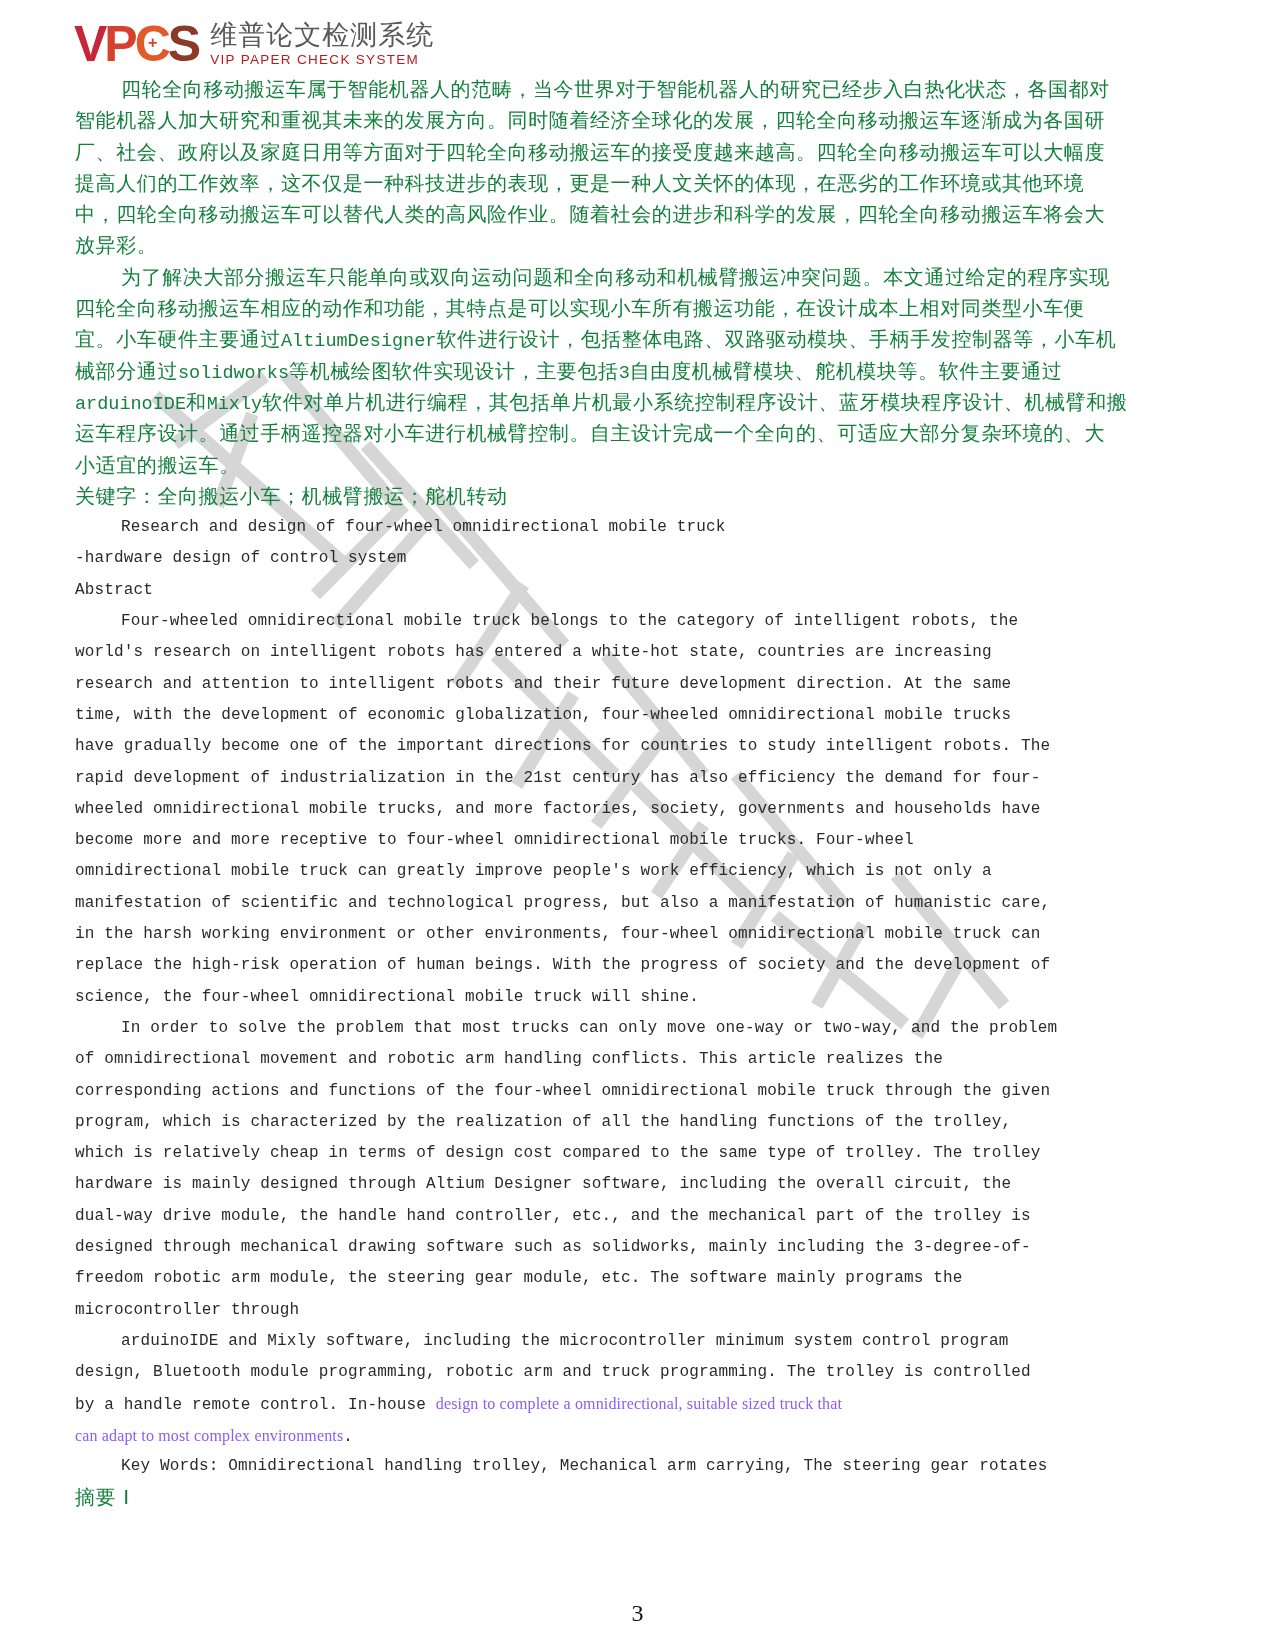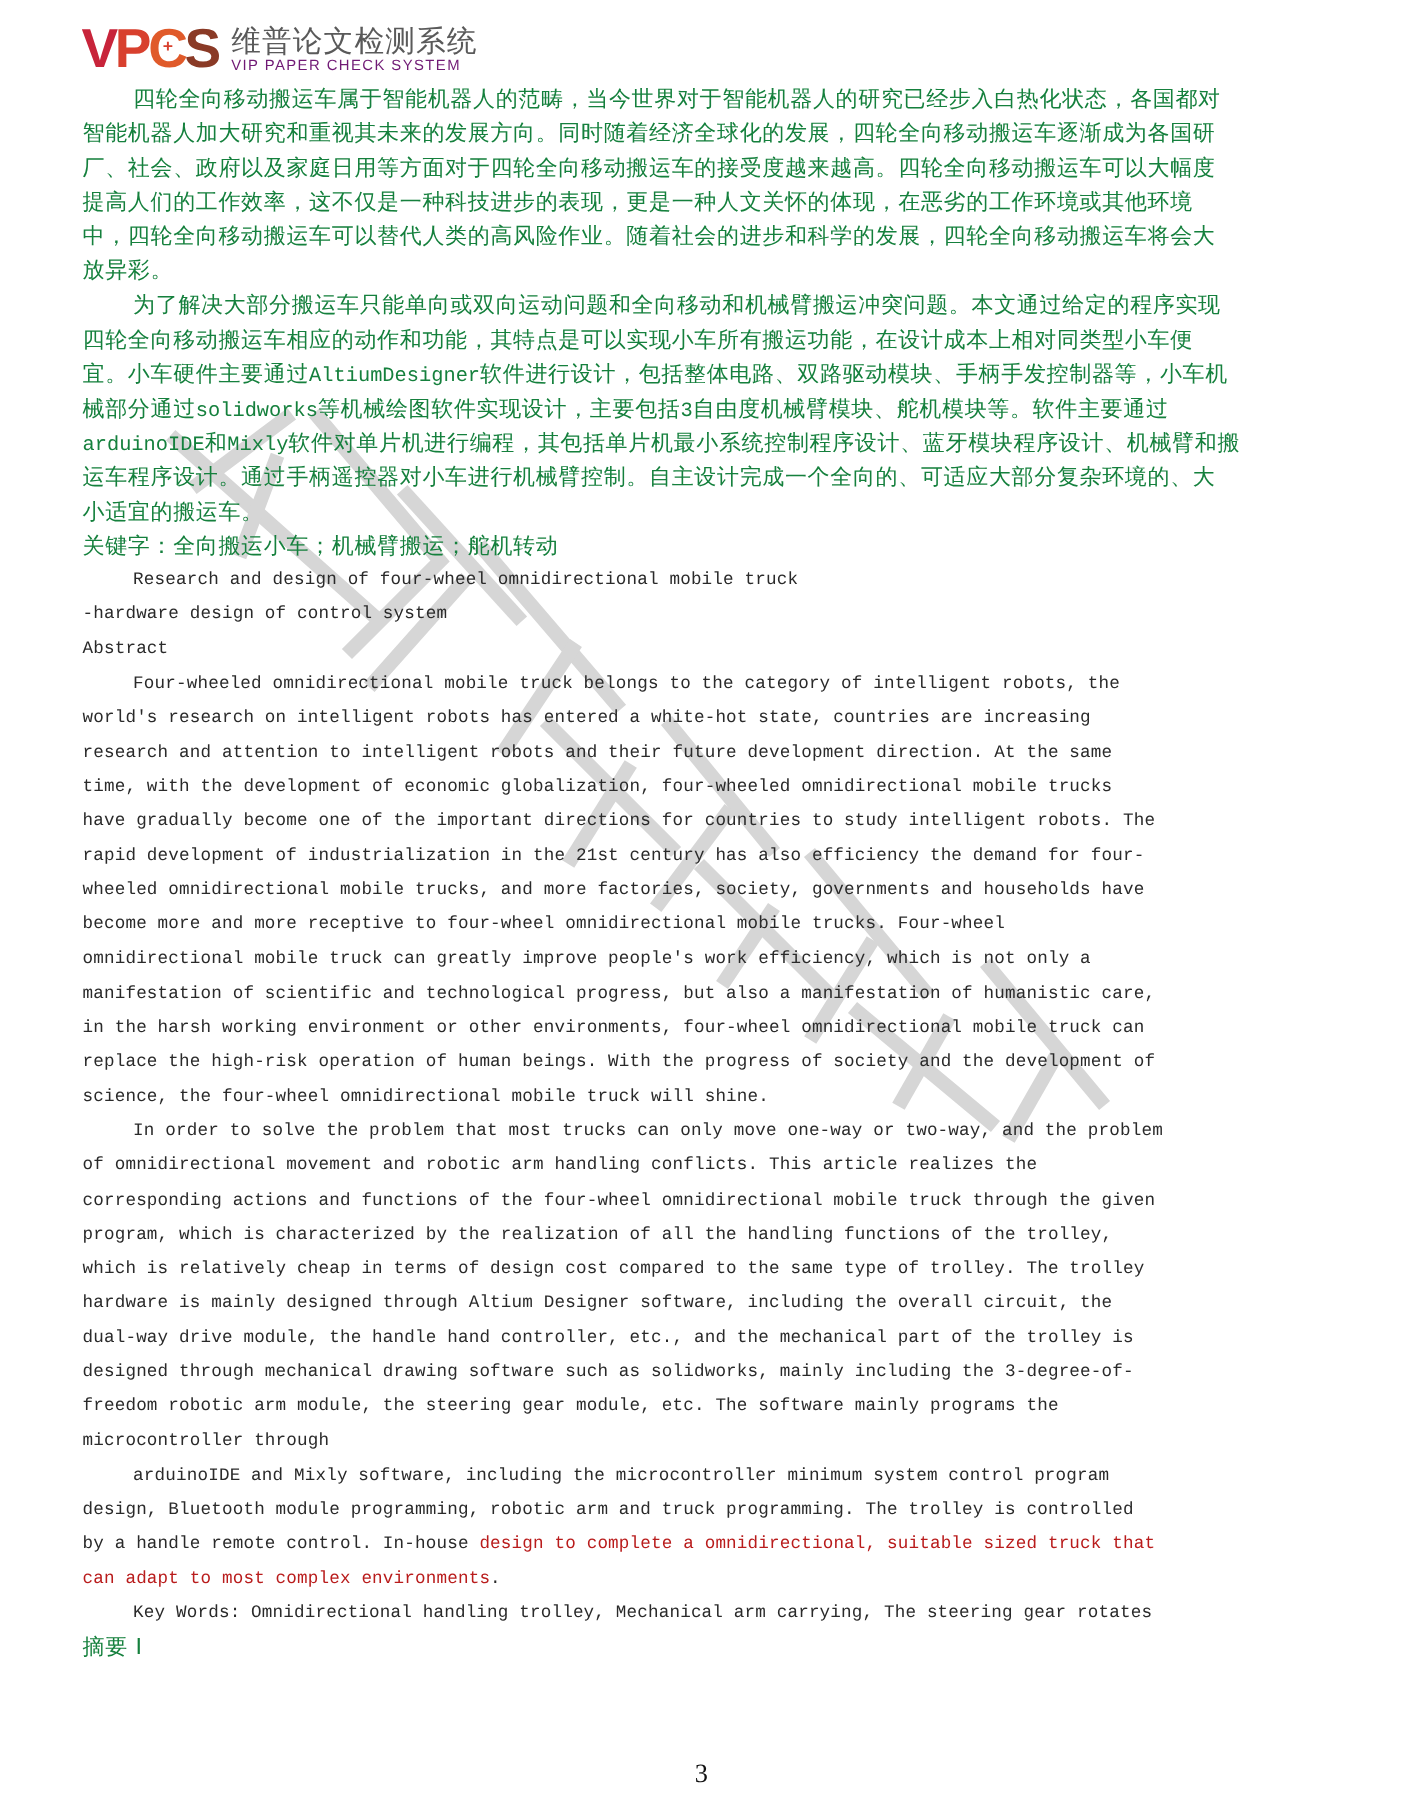--- a/index.html
+++ b/index.html
@@ -8,34 +8,34 @@
 
     
     .logo { position: absolute; left: 74px; top: 18px; height: 52px; display: flex; align-items: center; }
     .logo-mark { display: flex; align-items: flex-end; font-family: "Liberation Sans", sans-serif; font-weight: bold; font-size: 50px; letter-spacing: -3px; line-height: 44px; }
     .logo-mark .l1 { color: #c8243a; }
     .logo-mark .l2 { color: #d8402e; }
     .logo-mark .l3 { color: #e05a2a; position: relative; }
     .logo-mark .l4 { color: #8a3a26; }
     .logo-plus { position: absolute; left: 10px; top: 13px; width: 16px; height: 16px; border-radius: 50%; background: #fff; color: #d8402e; font-size: 16px; line-height: 16px; text-align: center; letter-spacing: 0; font-weight: bold; }
     .logo-text { margin-left: 12px; display: flex; flex-direction: column; }
-    .logo-cn { font-family: Liberation Serif, serif; font-size: 27px; color: #5a5a5a; line-height: 30px; letter-spacing: 1px; }
-    .logo-en { font-family: "Liberation Sans", sans-serif; font-size: 13.5px; color: #701a75; line-height: 15px; letter-spacing: 1.3px; }
+    .logo-cn { font-family: Liberation Mono, monospace; font-size: 27px; color: #5a5a5a; line-height: 30px; letter-spacing: 1px; }
+    .logo-en { font-family: "Liberation Sans", sans-serif; font-size: 13.5px; color: #b91c1c; line-height: 15px; letter-spacing: 1.3px; }
 
     
     .watermark { position: absolute; left: 140px; top: 360px; width: 900px; height: 700px; pointer-events: none; }
 
     
     .content { position: absolute; left: 75px; top: 74px; width: 1130px; }
     .line { height: 31.3px; line-height: 31.3px; white-space: nowrap; color: #15803d; position: relative; }
     .cn { font-family: "DejaVu Sans", sans-serif; font-size: 20px; letter-spacing: 0.6px; }
     .en { font-family: "Liberation Mono", monospace; font-size: 16px; letter-spacing: 0.15px; color: #2a2a2a; }
     .mono-inline { font-family: "Liberation Mono", monospace; font-size: 18.5px; letter-spacing: 0; }
     .indent { padding-left: 46px; }
-    .red { color: #b91c1c; }
+    .red { color: #8b5cf6; font-family: Liberation Serif, serif; }
 
     .page-number { position: absolute; left: 0; width: 1275px; top: 1600px; text-align: center; font-family: "Liberation Serif", serif; font-size: 24px; color: #111; }
   </style>
 </head>
 <body>
 
 <div class="page">
 
   <div class="logo">
     <div class="logo-mark">

